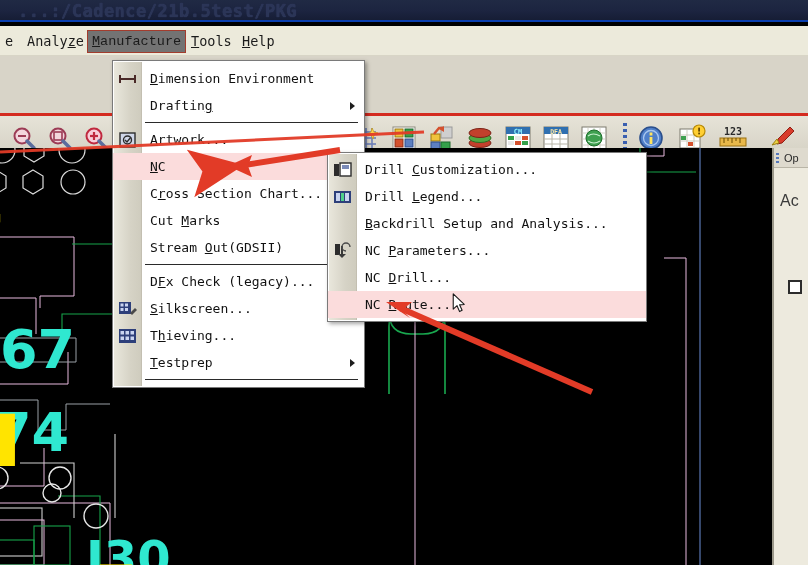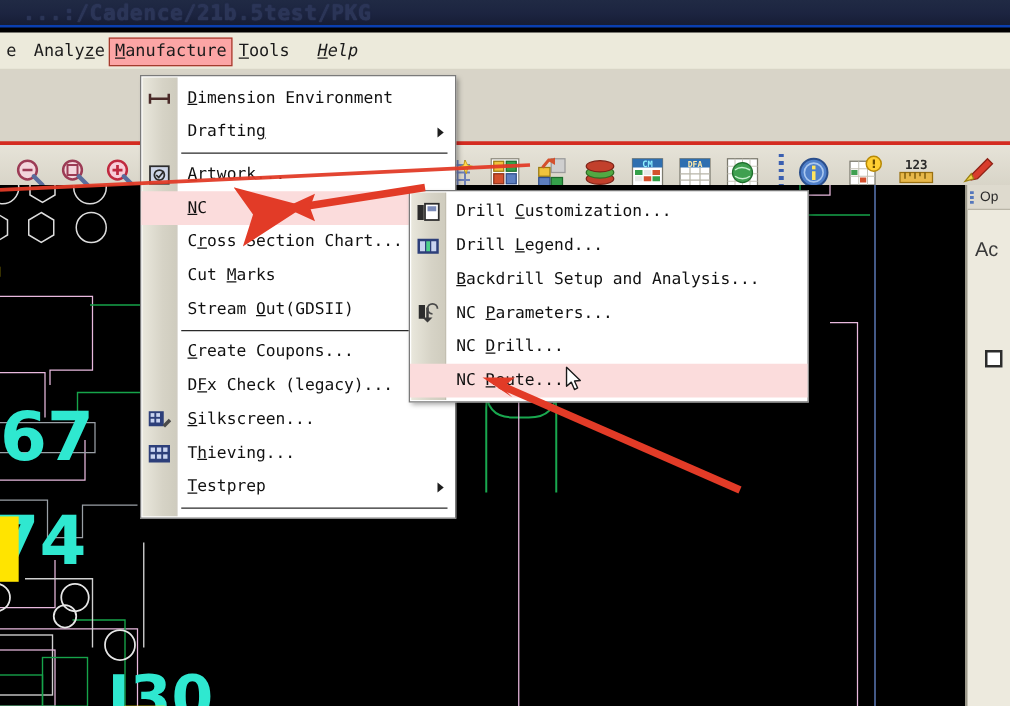--- a/index.html
+++ b/index.html
@@ -38,23 +38,23 @@
     border-bottom: 1px solid #d8d5c6;
   }
   .menubar .mi {
     position: absolute; top: 4px; height: 22px;
     font-family: "DejaVu Sans Mono", monospace;
     font-size: 13.5px; color: #1b1b1b;
     line-height: 22px; padding: 0 5px; white-space: nowrap;
   }
   .menubar .mi u { text-decoration: underline; }
   .menubar .mi.sel {
-    background: #fca5a5;
+    background: #737373;
     border: 1px solid #a33c2d;
-    padding: 0 4px; height: 23px; line-height: 21px;
+    padding: 0 4px; height: 23px; line-height: 21px; font-family: Liberation Mono, monospace;
   }
   .menubar .edgeclip { left: -6px; }
 
   
   .toolzone {
     position: absolute; left: 0; top: 56px; width: 808px; height: 92px;
     background: #d8d4c8;
   }
   .redline-top {
     position: absolute; left: 0; top: 57px; width: 808px; height: 3px;
@@ -177,21 +177,21 @@
   <div class="titlebar">
     <div class="ttext">...:/Cadence/21b.5test/PKG</div>
     <div class="strip"></div>
   </div>
 
   <div class="menubar">
     <div class="mi edgeclip" style="left:0px;"><span>e</span></div>
     <div class="mi" style="left:22px;">Analy<u>z</u>e</div>
     <div class="mi sel" style="left:87px;"><u>M</u>anufacture</div>
     <div class="mi" style="left:186px;"><u>T</u>ools</div>
-    <div class="mi" style="left:249px;font-style:italic;"><u>H</u>elp</div>
+    <div class="mi" style="left:237px;"><u>H</u>elp</div>
   </div>
 
   <div class="toolzone">
     <div class="redline-top"></div>
 
     <div class="tbrow r1">
 
       <div class="ticon" style="left:10px;">
         <svg width="28" height="28" viewBox="0 0 28 28">
           <circle cx="12" cy="12" r="7.5" fill="#f3d5dc" stroke="#9c3b55" stroke-width="2"></circle>
@@ -558,21 +558,20 @@
         <u>A</u>rtwork...
       </li>
       <li class="hl">
         <u>N</u>C
         <span class="arrow"></span>
       </li>
       <li>C<u>r</u>oss Section Chart...</li>
       <li>Cut <u>M</u>arks</li>
       <li>Stream <u>O</u>ut(GDSII)</li>
       <li class="sep"></li>
-      <li><u>C</u>reate Coupons...</li>
       <li>D<u>F</u>x Check (legacy)...</li>
       <li>
         <span class="micon">
           <svg width="19" height="18" viewBox="0 0 19 18">
             <rect x="1" y="2" width="12" height="12" fill="#2d3f7a"></rect>
             <g fill="#c9d4f0">
               <rect x="2.5" y="3.5" width="3" height="3"></rect>
                 <rect x="7" y="3.5" width="3" height="3"></rect>
               <rect x="2.5" y="8" width="3" height="3"></rect>
                 <rect x="7" y="8" width="3" height="3"></rect>

